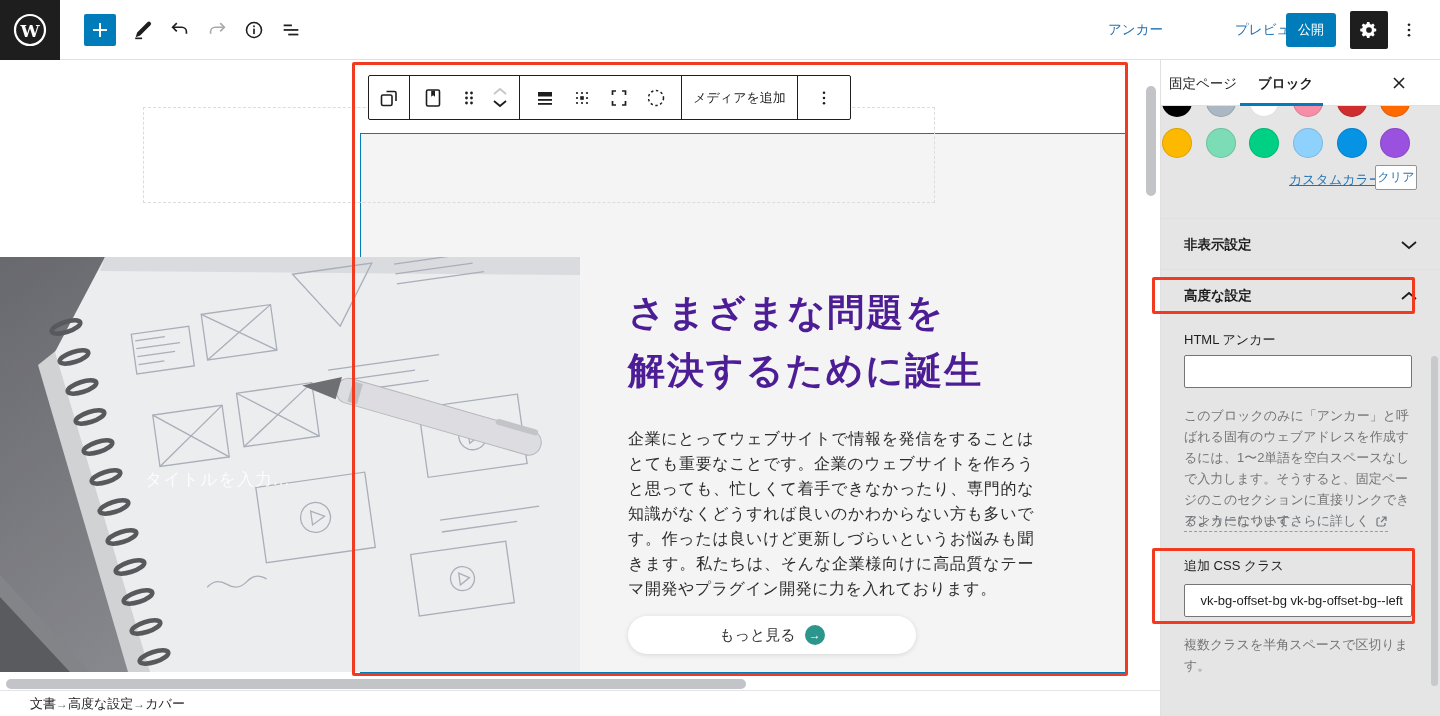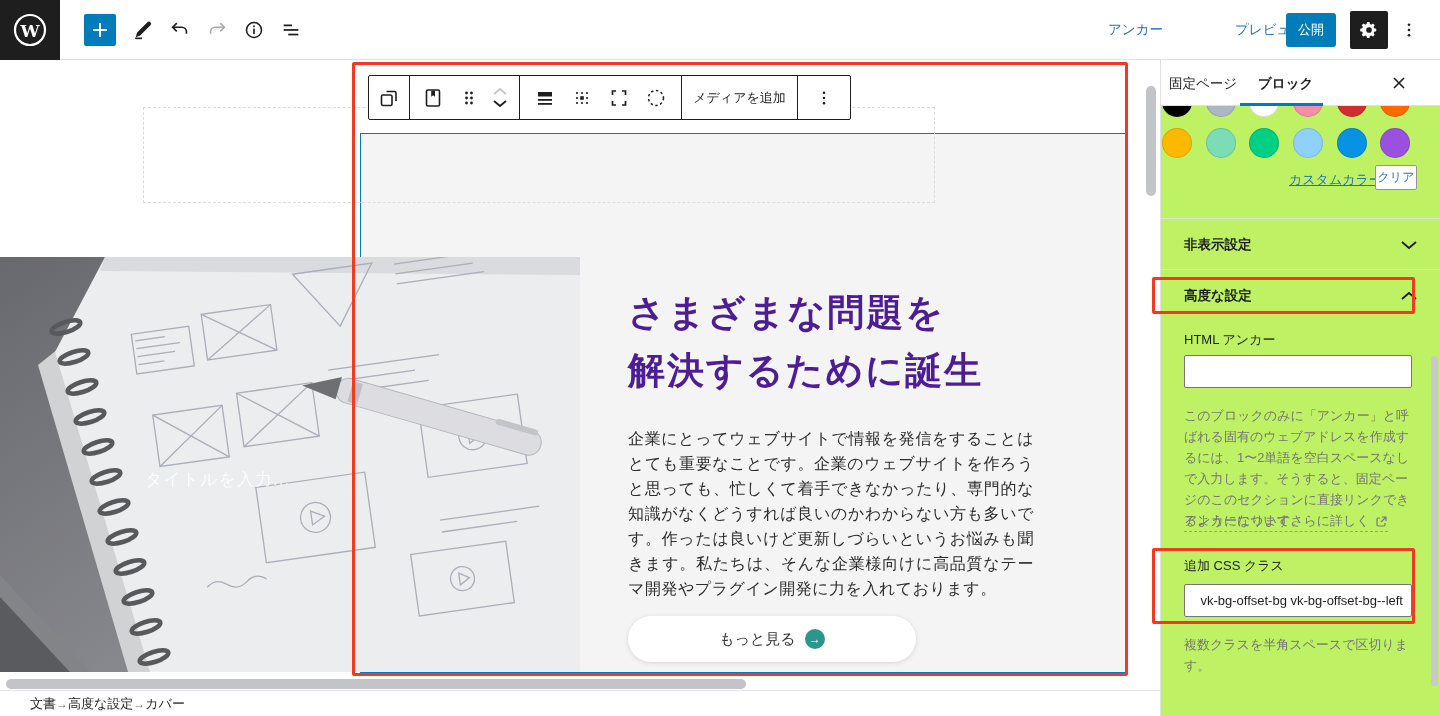--- a/index.html
+++ b/index.html
@@ -12,31 +12,31 @@
   .wp-logo { position:absolute; left:0; top:0; width:60px; height:60px; background:#1e1e1e; display:flex; align-items:center; justify-content:center; cursor:pointer; }
   .tb-icon-btn { position:absolute; top:18px; width:24px; height:24px; display:flex; align-items:center; justify-content:center; background:none; border:none; cursor:pointer; }
   .btn-add { position:absolute; left:84px; top:14px; width:32px; height:32px; background:#007cba; border:none; border-radius:2px; color:#fff; display:flex; align-items:center; justify-content:center; cursor:pointer; }
   .tb-link { position:absolute; top:21px; background:none; border:none; font-size:13.5px; color:#2271b1; cursor:pointer; font-family:inherit; }
   .btn-publish { position:absolute; left:1286px; top:13px; width:50px; height:34px; background:#007cba; color:#fff; border:none; border-radius:3px; font-size:13px; cursor:pointer; font-family:inherit; }
   .btn-gear { position:absolute; left:1350px; top:11px; width:38px; height:38px; background:#1e1e1e; border:none; border-radius:2px; display:flex; align-items:center; justify-content:center; cursor:pointer; }
   .btn-kebab-top { position:absolute; left:1398px; top:18px; width:22px; height:24px; background:none; border:none; cursor:pointer; display:flex; align-items:center; justify-content:center; }
 
   
   .editor { position:absolute; left:0; top:60px; width:1160px; height:656px; background:#fff; overflow:hidden; }
-  .sidebar { position:absolute; left:1160px; top:60px; width:280px; height:656px; background:#bef264; border-left:1px solid #e0e0e0; }
+  .sidebar { position:absolute; left:1160px; top:60px; width:280px; height:656px; background:#e5e5e5; border-left:1px solid #e0e0e0; }
 
   
   .dashed-block { position:absolute; left:143px; top:47px; width:792px; height:96px; border:1px dashed #dcdcde; z-index:2; }
   .cover-block { position:absolute; left:360px; top:73px; width:768px; height:540px; background:#f4f4f4; border:1.5px solid #007cba; z-index:1; }
   .cover-photo { position:absolute; left:0; top:197px; width:580px; height:415px; z-index:3; }
   .cover-photo svg { display:block; width:100%; height:100%; }
   .title-placeholder { position:absolute; left:145px; top:408px; z-index:4; font-size:17px; color:rgba(255,255,255,0.82); letter-spacing:1px; }
   .cover-heading { position:absolute; left:628px; top:224px; width:420px; z-index:2; font-size:37px; line-height:58px; font-weight:700; letter-spacing:2px; color:#4c1d95; }
   .cover-paragraph { position:absolute; left:628px; top:366px; width:406px; z-index:2; font-size:16px; line-height:25px; letter-spacing:0.5px; color:#2d2d2d; text-align:justify; }
-  .more-btn { position:absolute; left:628px; top:556px; width:288px; height:46px; z-index:2; background:#fff; border:none; border-radius:23px; box-shadow:0 1px 5px rgba(0,0,0,0.12); display:flex; align-items:center; justify-content:center; gap:9px; font-size:15px; color:#333; cursor:pointer; font-family:inherit; }
+  .more-btn { position:absolute; left:628px; top:556px; width:288px; height:38px; z-index:2; background:#fff; border:none; border-radius:23px; box-shadow:0 1px 5px rgba(0,0,0,0.12); display:flex; align-items:center; justify-content:center; gap:9px; font-size:15px; color:#333; cursor:pointer; font-family:inherit; }
   .more-arrow { width:20px; height:20px; border-radius:50%; background:#2d968c; color:#fff; display:flex; align-items:center; justify-content:center; font-size:12px; font-weight:bold; }
 
   
   .block-toolbar { position:absolute; left:368px; top:15px; height:45px; z-index:10; display:flex; background:#fff; border:1px solid #1e1e1e; border-radius:2px; }
   .bt-group { display:flex; align-items:center; justify-content:space-evenly; border-right:1px solid #1e1e1e; height:100%; }
   .bt-group:last-child { border-right:none; }
   .bt-g1 { width:41px; } .bt-g2 { width:110px; } .bt-g3 { width:162px; } .bt-g4 { width:116px; } .bt-g5 { width:52px; }
   .bt-btn { background:none; border:none; cursor:pointer; display:flex; align-items:center; justify-content:center; padding:0; }
   .bt-media { font-size:13px; color:#1e1e1e; font-family:inherit; }
   .chev-stack { display:flex; flex-direction:column; align-items:center; gap:3px; }

